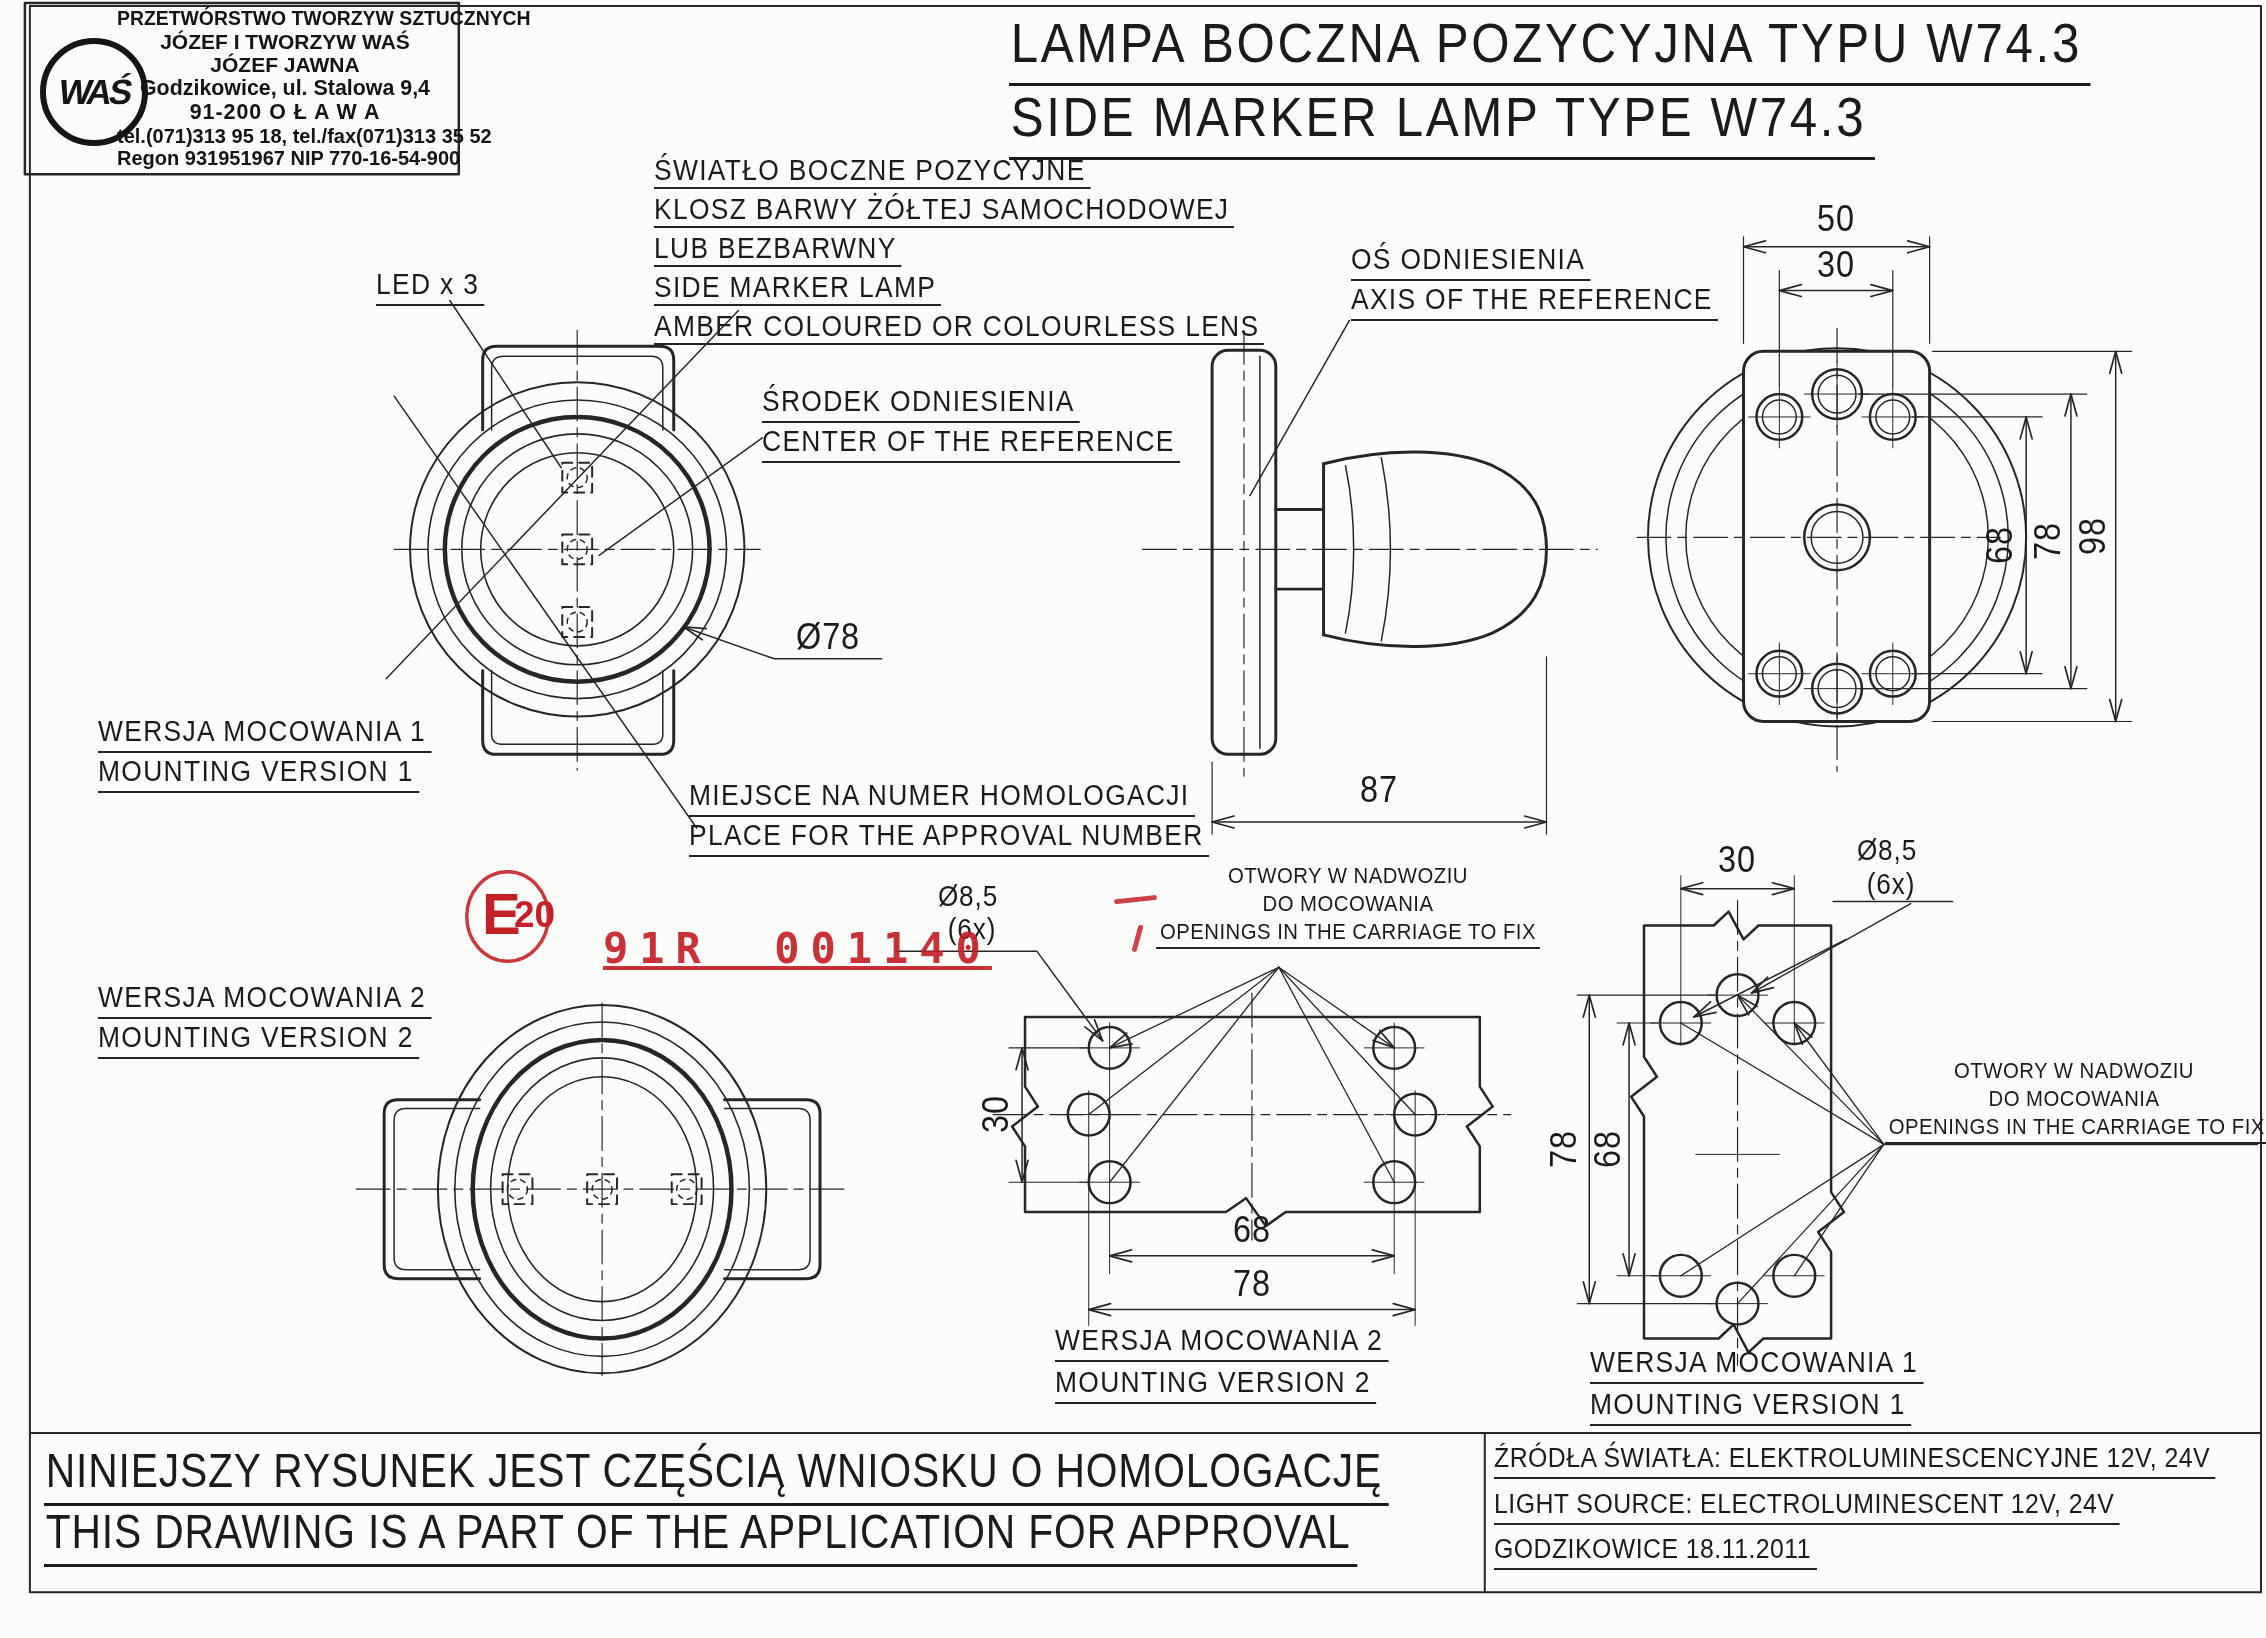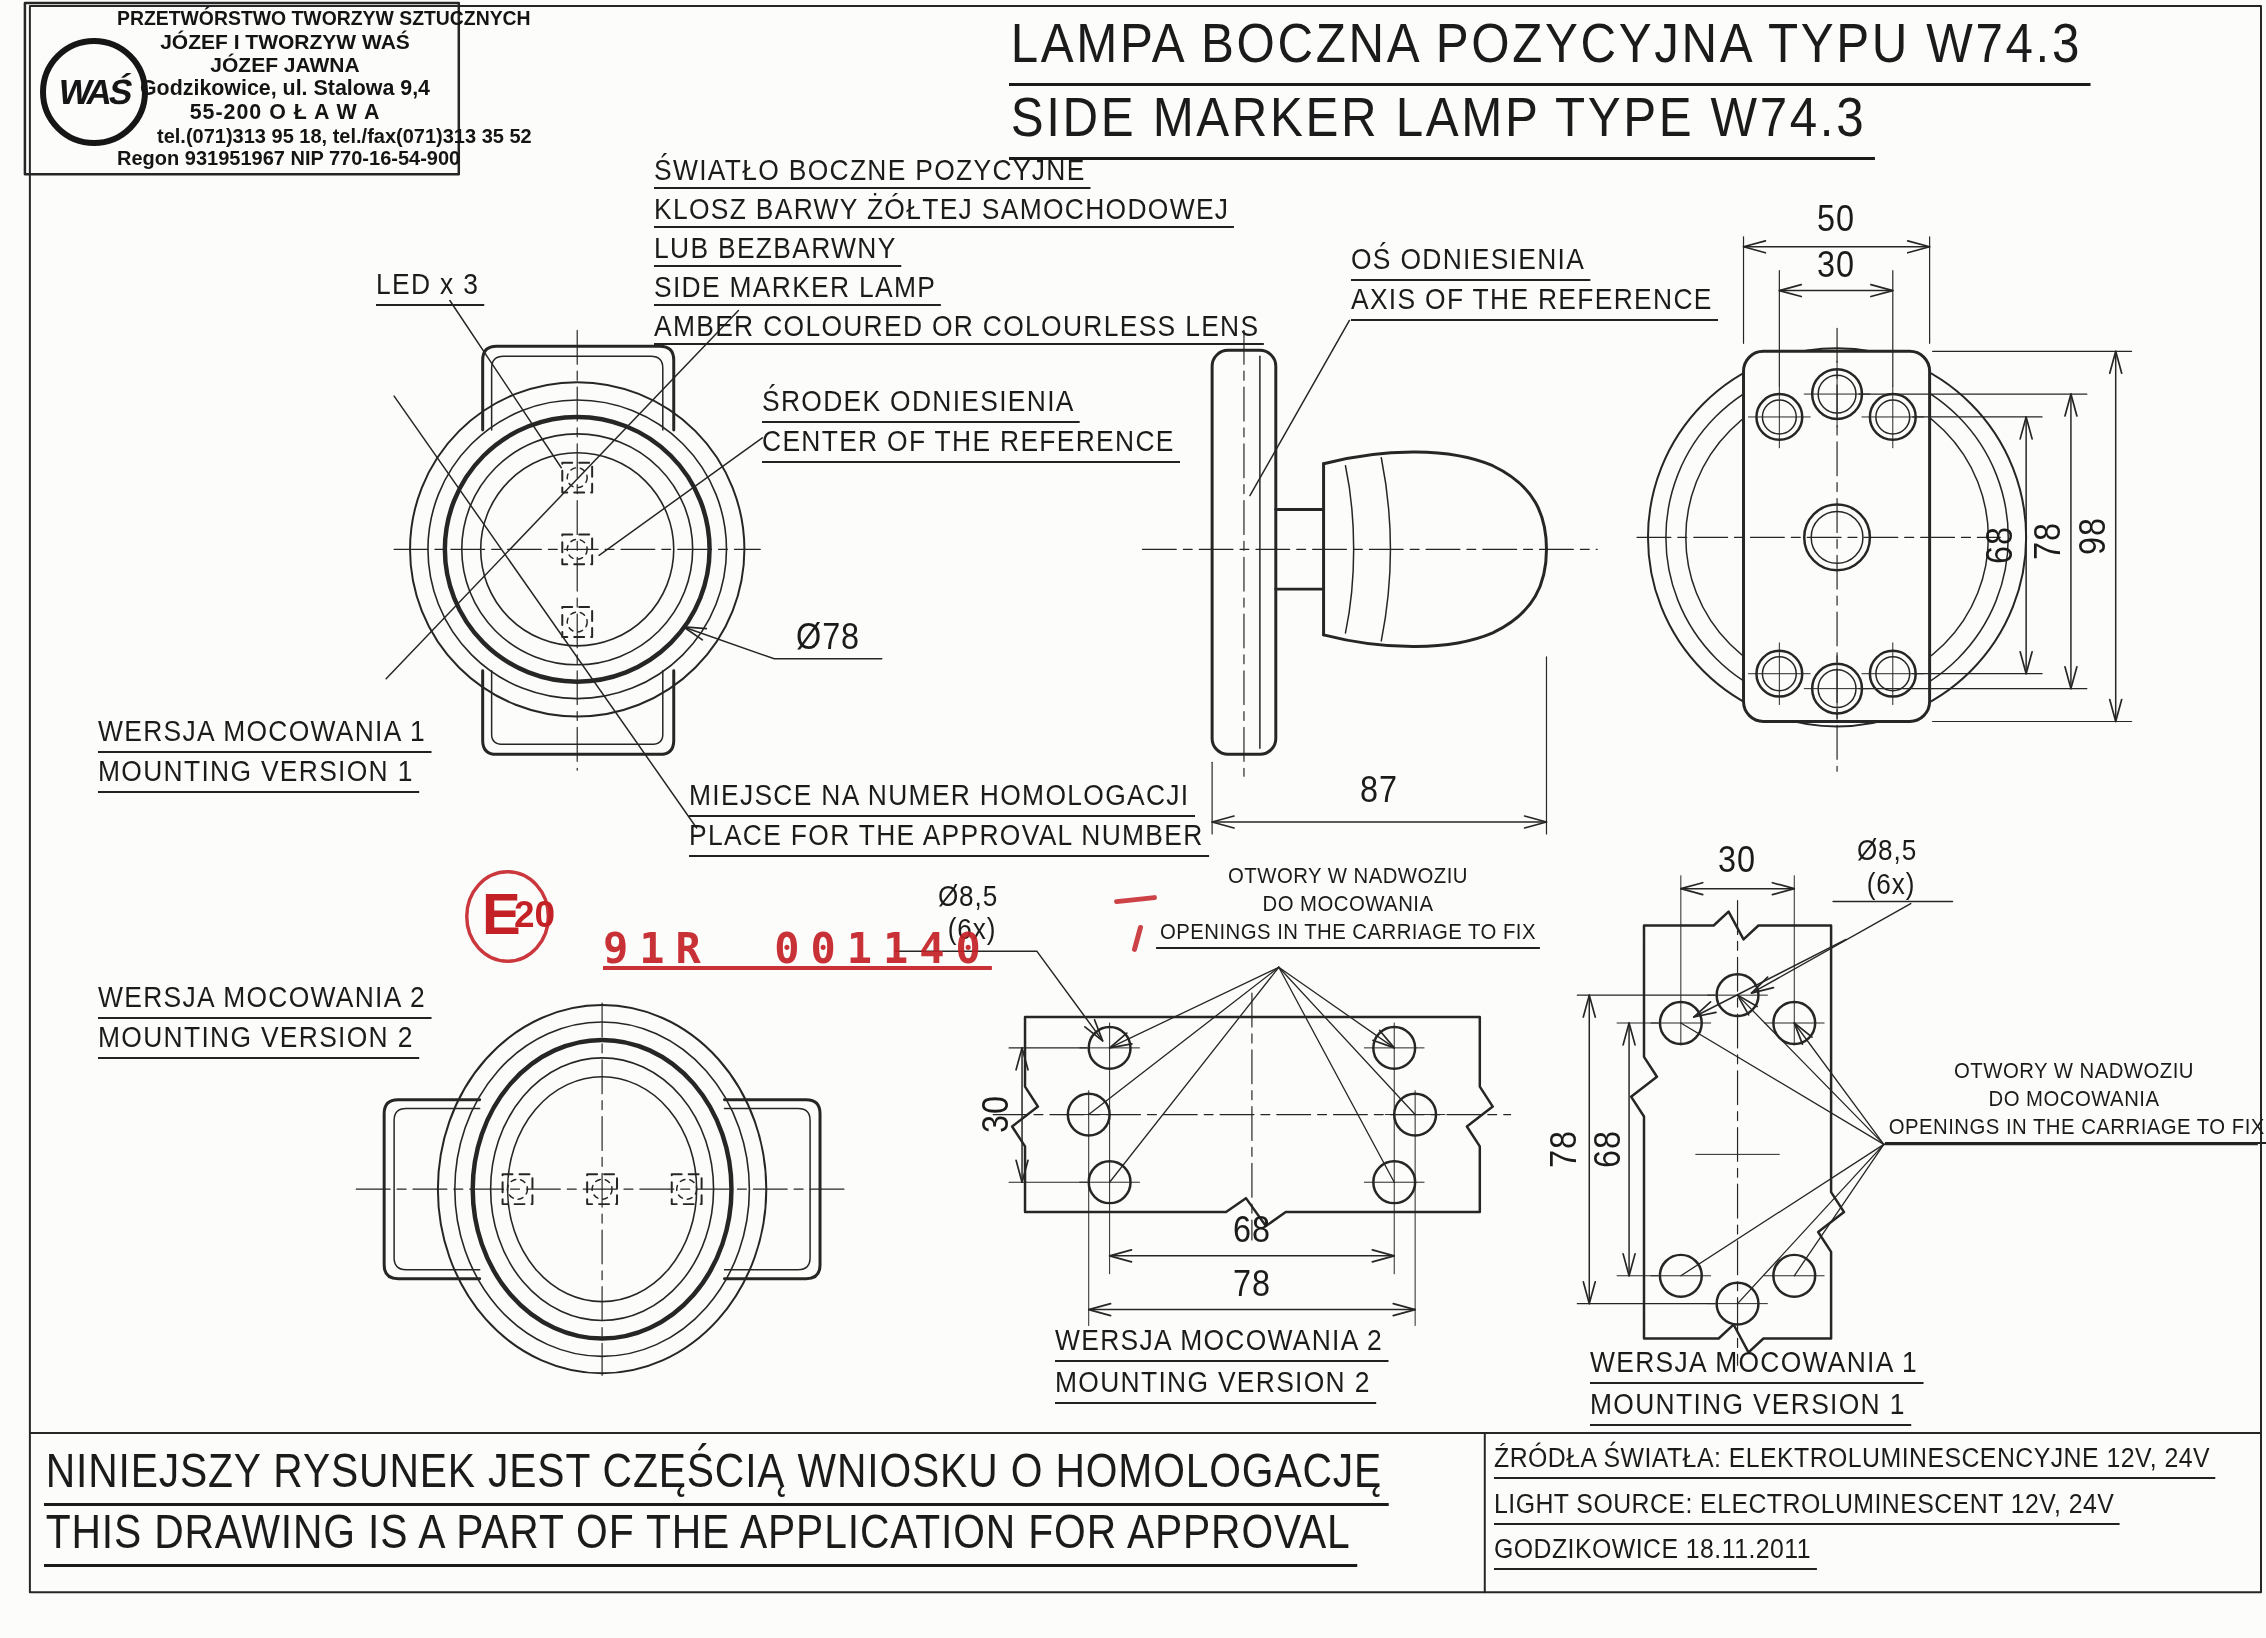--- a/index.html
+++ b/index.html
@@ -30,21 +30,21 @@
   .dimr{position:absolute;z-index:2;font-size:36px;letter-spacing:1px;
         transform:translate(-50%,-50%) rotate(-90deg) scaleX(0.9);white-space:nowrap;}
   .dims{font-size:29px;}
 
   .company{line-height:1.12;text-align:center;font-weight:700;color:#141414;}
   .company .c1{font-size:19.4px;}
   .company .c2{font-size:21px;}
   .company .c3{font-size:21px;}
   .company .c4{font-size:21.4px;}
   .company .c5{font-size:21.4px;letter-spacing:1px;}
-  .company .c6{font-size:20px;margin-left:40px;}
+  .company .c6{font-size:20px;}
   .company .c7{font-size:20px;}
 
   .logo{position:absolute;left:40px;top:38px;width:96px;height:96px;border:6px solid #161616;
         border-radius:50%;display:flex;align-items:center;justify-content:center;z-index:2;}
   .logo span{font-weight:900;font-size:35px;letter-spacing:-3px;transform:skewX(-10deg);color:#161616;}
 
   .stamp{color:#c42127;z-index:3;}
   .stamp-code{font-family:"DejaVu Sans Mono",monospace;font-size:42px;font-weight:700;
               letter-spacing:11px;word-spacing:26px;opacity:.92;}
   .foot-big{font-size:48px;letter-spacing:1px;transform:scaleX(0.85);transform-origin:0 0;
@@ -288,21 +288,21 @@
   </svg>
 
   <div class="logo">
     <span>WAŚ</span>
   </div>
   <div class="txt company" style="left:117px;top:8px;width:336px;">
     <div class="c1">PRZETWÓRSTWO TWORZYW SZTUCZNYCH</div>
     <div class="c2">JÓZEF I TWORZYW WAŚ</div>
     <div class="c3">JÓZEF JAWNA</div>
     <div class="c4">Godzikowice, ul. Stalowa 9,4</div>
-    <div class="c5">55-200  O Ł A W A</div>
+    <div class="c5">91-200  O Ł A W A</div>
     <div class="c6">tel.(071)313 95 18, tel./fax(071)313 35 52</div>
     <div class="c7">Regon 931951967 NIP 770-16-54-900</div>
   </div>
 
   <div class="txt title" style="left:1009px;top:10px;">LAMPA BOCZNA POZYCYJNA TYPU W74.3</div>
   <div class="txt title" style="left:1009px;top:84px;">SIDE MARKER LAMP TYPE W74.3</div>
 
   <div class="txt cond note" style="left:654px;top:155px;">
     <div>ŚWIATŁO BOCZNE POZYCYJNE</div>
     <div>KLOSZ BARWY ŻÓŁTEJ SAMOCHODOWEJ</div>

